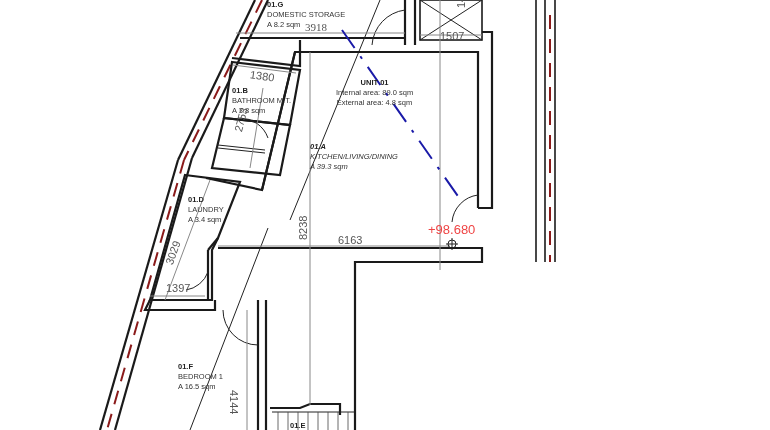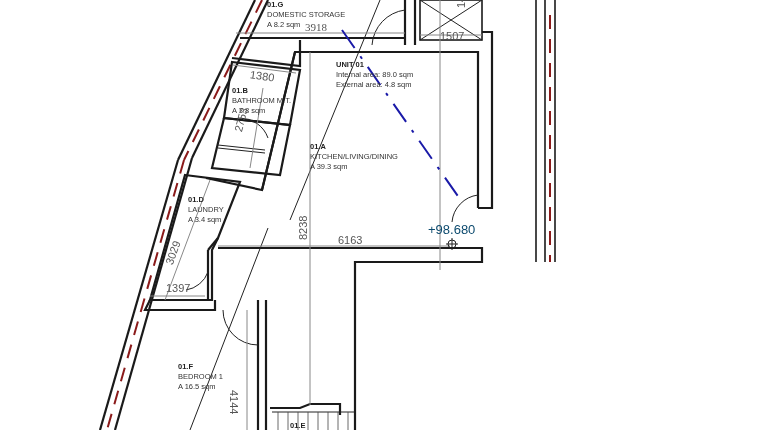--- a/index.html
+++ b/index.html
@@ -7,21 +7,21 @@
   #plan { position:absolute; left:0; top:0; width:770px; height:430px; }
   .wall { fill:none; stroke:#1a1a1a; stroke-width:2.2; stroke-linejoin:miter; }
   .thin { fill:none; stroke:#222; stroke-width:1; }
   .dim { fill:none; stroke:#888; stroke-width:1; }
   .redd { fill:none; stroke:#8b1a1a; stroke-width:2; stroke-dasharray:14 10; }
   .blue { fill:none; stroke:#1a1aa8; stroke-width:2; stroke-dasharray:22 10 3 10; }
   .door { fill:none; stroke:#222; stroke-width:1; }
   .lbl { position:absolute; font-size:7.5px; color:#333; line-height:10px; white-space:nowrap; }
   .lbl .code { font-weight:bold; color:#222; }
   .dimtxt { position:absolute; font-size:11px; color:#555; white-space:nowrap; }
-  .level { position:absolute; font-size:13px; color:#0c4a6e; white-space:nowrap; }
+  .level { position:absolute; font-size:13px; color:#ef4444; white-space:nowrap; }
 </style>
 </head>
 <body>
 
 <svg id="plan" viewBox="0 0 770 430" xmlns="http://www.w3.org/2000/svg">
 
   <g>
     <line class="wall" x1="255" y1="0" x2="178" y2="160"></line>
     <line class="wall" x1="268" y1="0" x2="192" y2="158"></line>
     <line class="wall" x1="178" y1="160" x2="100" y2="430"></line>
@@ -120,27 +120,27 @@
   <div>DOMESTIC STORAGE</div>
   <div>A 8.2 sqm</div>
 </div>
 
 <div class="lbl" style="left:232px;top:86px;">
   <div class="code">01.B</div>
   <div>BATHROOM M.T.</div>
   <div>A 3.8 sqm</div>
 </div>
 
-<div class="lbl" style="left:336px;top:60px;">
+<div class="lbl" style="left:336px;top:78px;text-align:center;">
   <div class="code">UNIT 01</div>
   <div>Internal area: 89.0 sqm</div>
   <div>External area: 4.8 sqm</div>
 </div>
 
-<div class="lbl" style="left:310px;top:142px;">
+<div class="lbl" style="left:310px;top:142px;font-style:italic;">
   <div class="code">01.A</div>
   <div>KITCHEN/LIVING/DINING</div>
   <div>A 39.3 sqm</div>
 </div>
 
 <div class="lbl" style="left:188px;top:195px;">
   <div class="code">01.D</div>
   <div>LAUNDRY</div>
   <div>A 3.4 sqm</div>
 </div>

